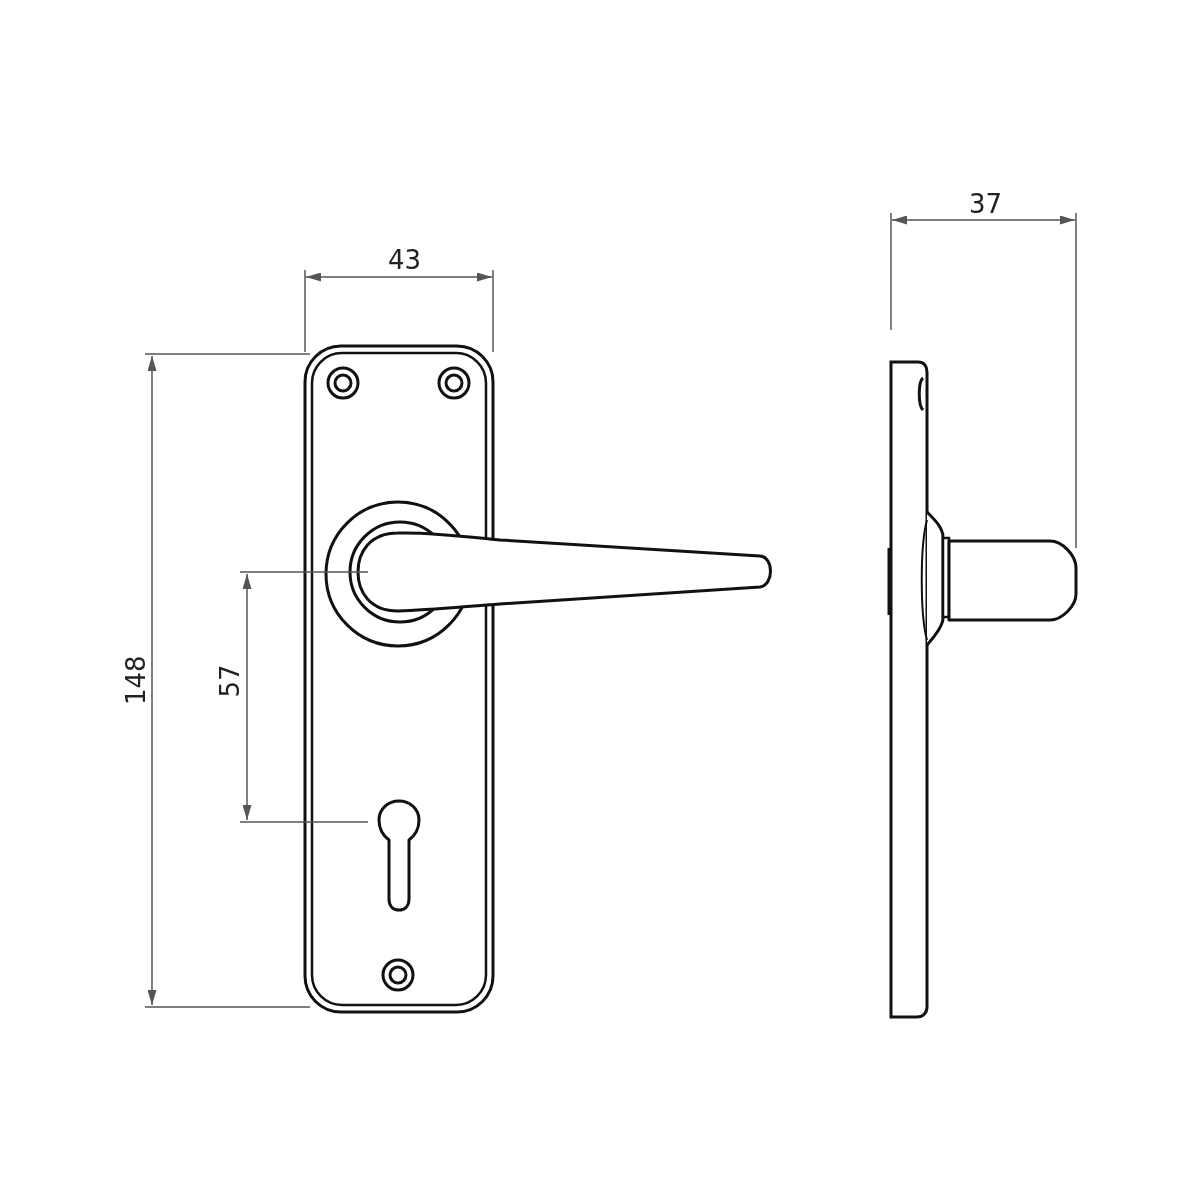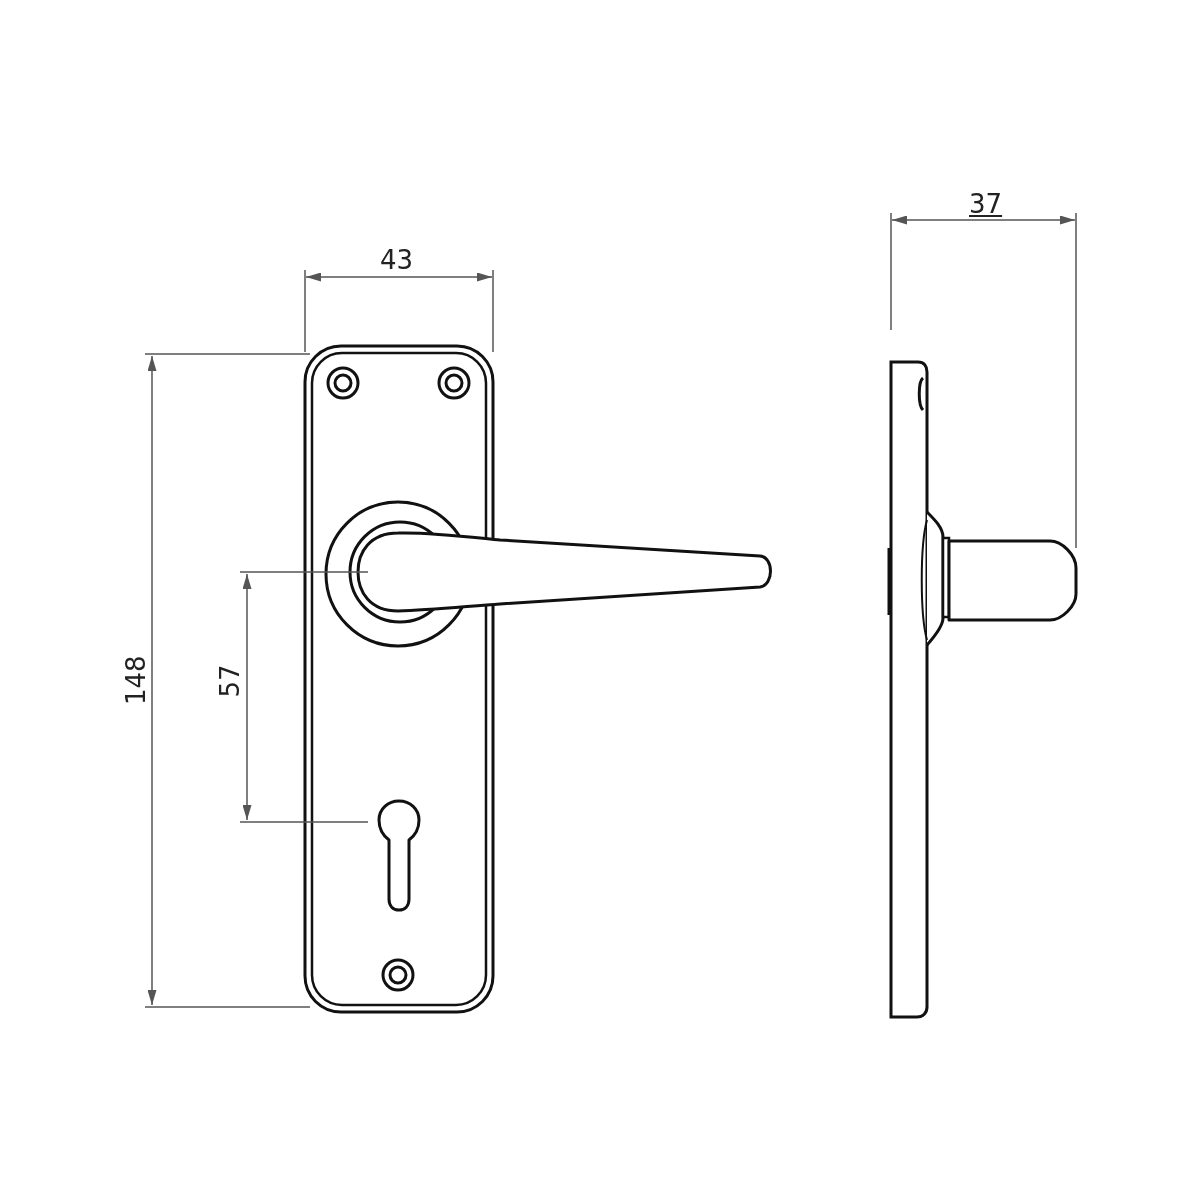--- a/index.html
+++ b/index.html
@@ -76,16 +76,16 @@
     <path d="M949,541 L1050,541 C1062,541 1076,555 1076,568 L1076,594 C1076,606 1062,620 1050,620 L949,620 Z" fill="#fff" stroke="#111" stroke-width="3" stroke-linejoin="round"></path>
   </g>
 
   <g stroke="#555" stroke-width="1.5" fill="none">
     <line x1="891" y1="213" x2="891" y2="330"></line>
     <line x1="1076" y1="213" x2="1076" y2="548"></line>
     <line x1="892" y1="220" x2="1075" y2="220" marker-start="url(#arr)" marker-end="url(#arr)"></line>
   </g>
 </svg>
 
-<div class="dim-label" style="left:380px; top:247px;">43</div>
-<div class="dim-label" style="left:969px; top:191px;text-decoration:underline;">37</div>
+<div class="dim-label" style="left:388px; top:247px;">43</div>
+<div class="dim-label" style="left:969px; top:191px;">37</div>
 <div class="dim-label rot" style="left:112px; top:668px; width:48px; text-align:center;">148</div>
 <div class="dim-label rot" style="left:212px; top:668px; width:36px; text-align:center;">57</div>
 
 </body></html>

